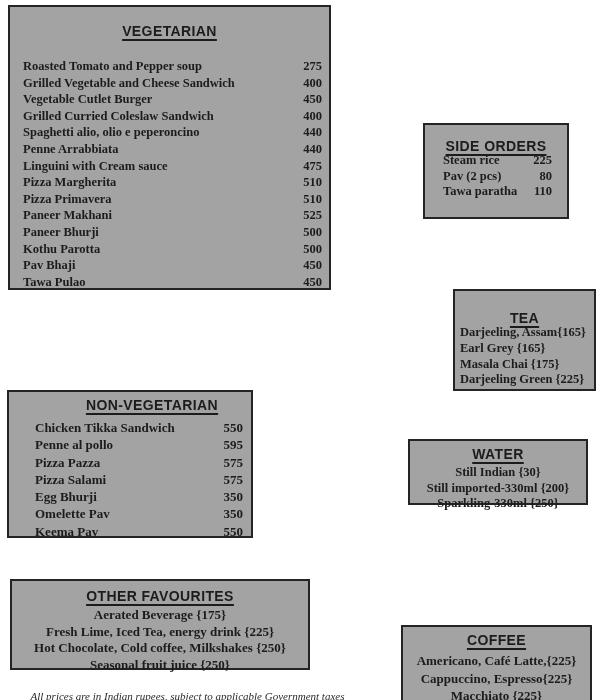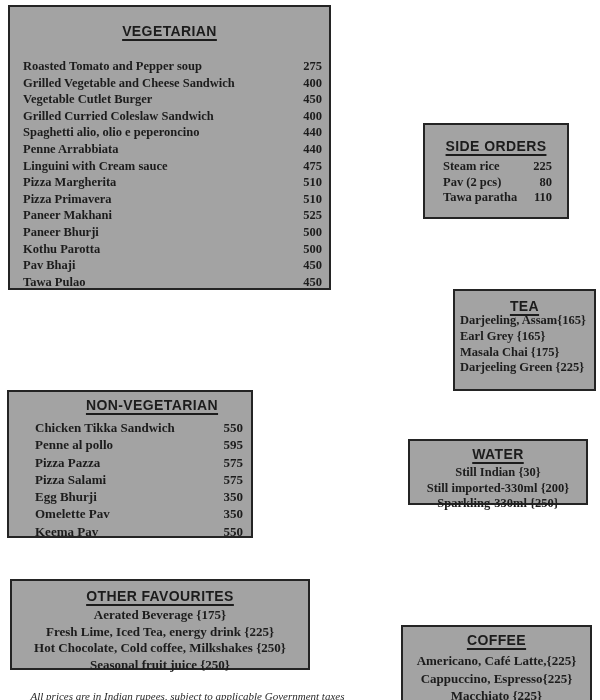--- a/index.html
+++ b/index.html
@@ -36,25 +36,25 @@
   .left-lines { text-align: left; font-weight: bold; }
 
   
   #veg { left: 8px; top: 5px; width: 323px; height: 285px; }
   #veg .box-title { padding-top: 17px; }
   #veg .items { margin-top: 20px; padding: 0 7px 0 13px; font-size: 12.5px; line-height: 16.6px; }
 
   
   #side { left: 423px; top: 123px; width: 146px; height: 96px; }
   #side .box-title { padding-top: 14px; }
-  #side .items { margin-top: 6px; padding: 0 15px 0 18px; font-size: 12.5px; line-height: 15.5px; }
+  #side .items { margin-top: 0; padding: 0 15px 0 18px; font-size: 12.5px; line-height: 15.5px; }
 
   
   #tea { left: 453px; top: 289px; width: 143px; height: 102px; }
-  #tea .box-title { padding-top: 8px; }
+  #tea .box-title { padding-top: 20px; }
   #tea .left-lines { padding: 0 2px 0 5px; font-size: 12.5px; line-height: 15.8px; white-space: nowrap; }
 
   
   #nonveg { left: 7px; top: 390px; width: 246px; height: 148px; }
   #nonveg .box-title { padding-top: 6px; padding-left: 44px; }
   #nonveg .items { margin-top: 7px; padding: 0 8px 0 26px; font-size: 13px; line-height: 17.3px; }
 
   
   #water { left: 408px; top: 439px; width: 180px; height: 66px; }
   #water .box-title { padding-top: 6px; }

